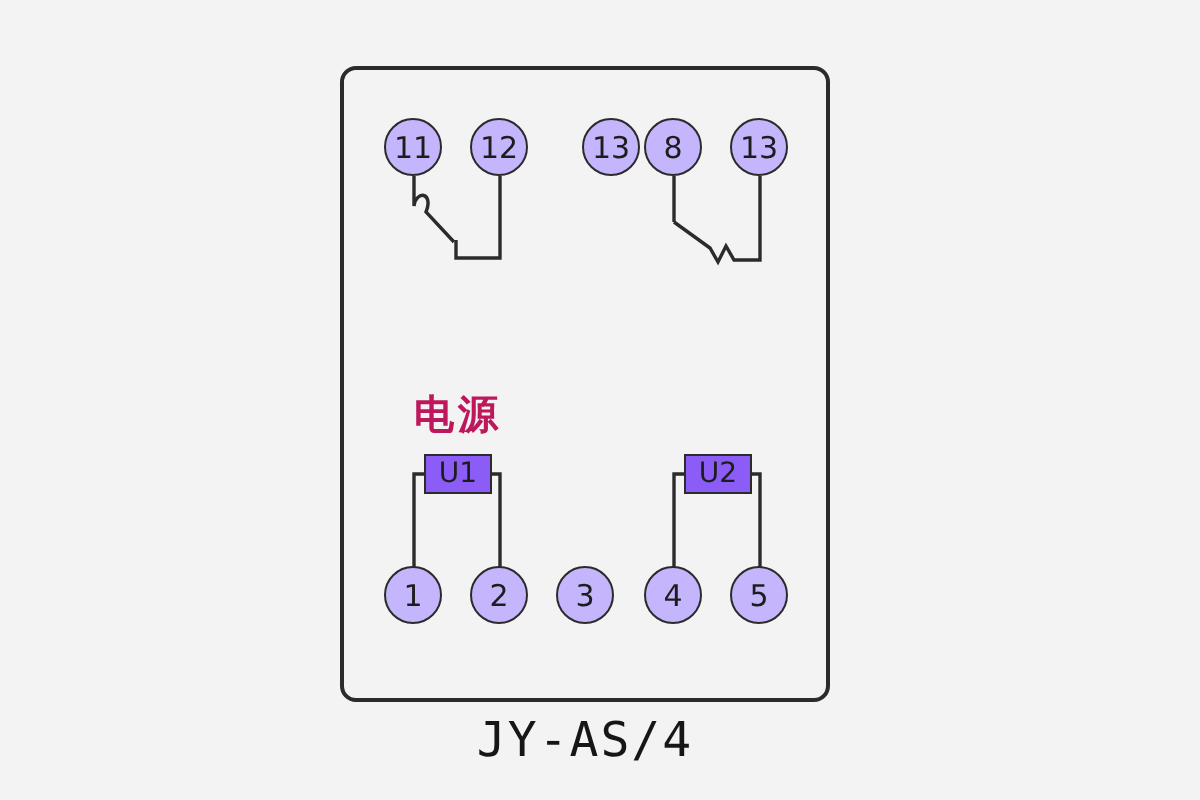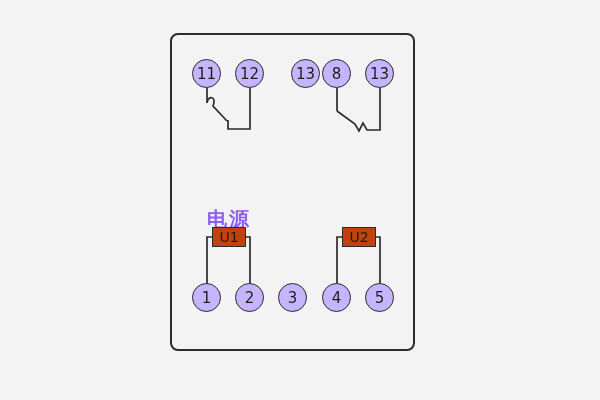--- a/index.html
+++ b/index.html
@@ -18,27 +18,27 @@
   .wires path{stroke:#2b2b2b;stroke-width:1.7;fill:none;}
   .terminal{
     position:absolute;width:29px;height:29px;box-sizing:border-box;
     border:1.8px solid #2b2b2b;border-radius:50%;
     background:#c4b5fd;
     display:flex;align-items:center;justify-content:center;
     font-size:15px;color:#1d1d1d;
   }
   .u-box{
     position:absolute;width:34px;height:20px;box-sizing:border-box;
-    border:1.8px solid #2b2b2b;background:#c2410c;
+    border:1.8px solid #2b2b2b;background:#8b5cf6;
     display:flex;align-items:center;justify-content:center;
     font-size:14px;color:#1d1d1d;
   }
   .cn-label{
     position:absolute;width:80px;text-align:center;
-    font-size:20px;font-weight:600;color:#8b5cf6;letter-spacing:2px;margin-top:12px;
+    font-size:20px;font-weight:600;color:#be185d;letter-spacing:2px;
   }
   .title{
     position:absolute;left:170px;top:356px;width:245px;text-align:center;
     font-family:"DejaVu Sans Mono", monospace;
     font-size:24px;color:#161616;letter-spacing:1px;
   }
 </style>
 </head>
 <body>
 
@@ -69,14 +69,15 @@
   <div class="terminal" style="left:235px;top:283px">2</div>
   <div class="terminal" style="left:278px;top:283px">3</div>
   <div class="terminal" style="left:322px;top:283px">4</div>
   <div class="terminal" style="left:365px;top:283px">5</div>
 
   <div class="cn-label" style="left:189px;top:194px">电源</div>
 
   <div class="u-box" style="left:212px;top:227px">U1</div>
   <div class="u-box" style="left:342px;top:227px">U2</div>
 
+  <div class="title">JY-AS/4</div>
 
 </div>
 
 </body></html>

